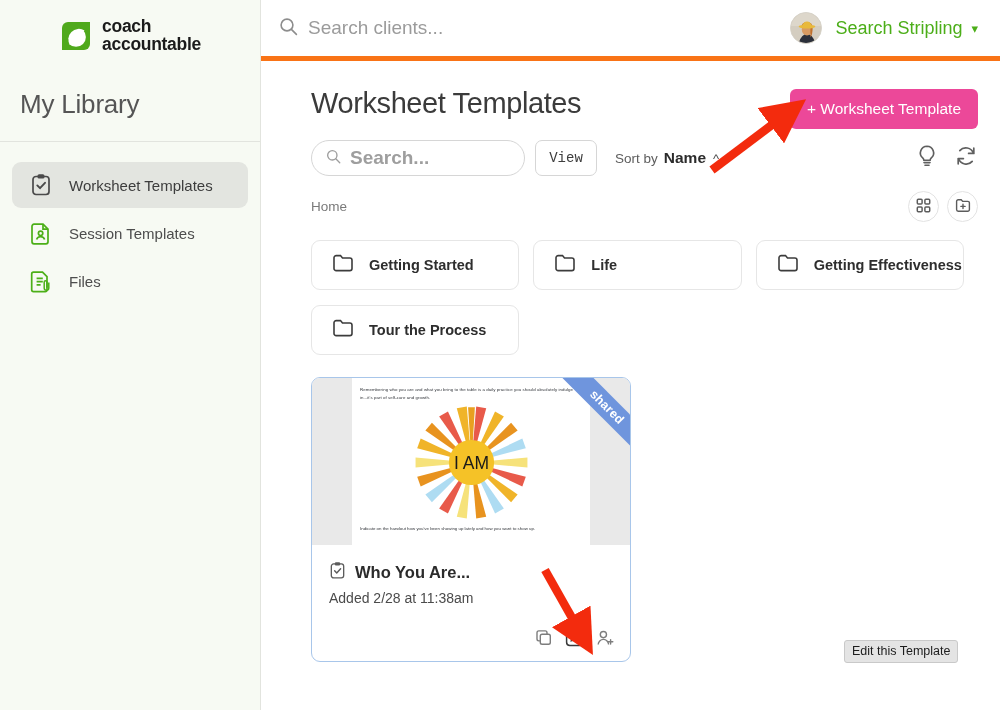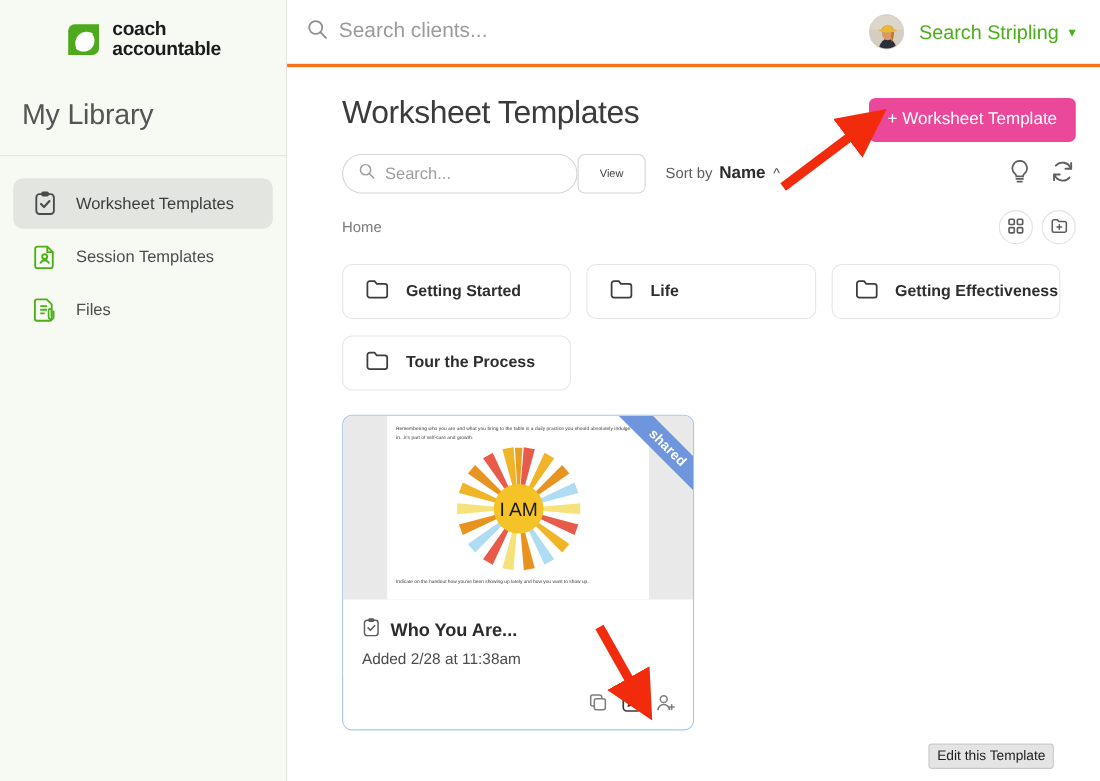--- a/index.html
+++ b/index.html
@@ -58,21 +58,21 @@
   .nav-label { font-size: 15px; color: #4d4d4d; }
   .nav-item.active .nav-label { color: #3d3d3d; }
   .nav-icon { width: 22px; height: 24px; display: block; flex: 0 0 22px; }
 
   
   .main { flex: 1; position: relative; background: #fff; }
 
   .topbar {
     height: 61px;
     display: flex; align-items: center;
-    border-bottom: 3px solid #f97316;
+    border-bottom: 5px solid #f97316;
     padding: 0 22px 0 18px;
   }
   .client-search { display: flex; align-items: center; gap: 10px; flex: 1; }
   .client-search-text {
     font-size: 19px; color: #9b9b9b; font-weight: normal;
   }
   .user-chip { display: flex; align-items: center; gap: 13px; }
   .avatar {
     width: 32px; height: 32px; border-radius: 50%;
     background: #cfc9bd;
@@ -104,26 +104,27 @@
     padding: 11px 22px 0 50px;
     display: flex; align-items: center;
   }
   .srch-pill {
     width: 214px; height: 36px;
     border: 1px solid #d6d6d6; border-radius: 19px;
     display: flex; align-items: center; gap: 9px;
     padding: 0 14px;
     background: #fff;
   }
-  .srch-pill-text { font-size: 15px; color: #9e9e9e; }
+  .srch-pill-text { font-size: 19px; color: #9e9e9e; font-weight: bold; }
   .btn-view {
+    margin-left: 10px;
     height: 36px; min-width: 62px;
     border: 1px solid #d6d6d6; border-radius: 7px;
     background: #fff;
-    font-size: 10px; color: #3d3d3d; font-family: Liberation Sans, sans-serif;
+    font-size: 14px; color: #3d3d3d; font-family: Liberation Mono, monospace;
     display: flex; align-items: center; justify-content: center;
     cursor: pointer;
     padding: 0 13px;
   }
   .sortby {
     margin-left: 18px;
     display: flex; align-items: baseline; gap: 6px;
   }
   .sortby-lbl { font-size: 13.5px; color: #5d5d5d; }
   .sortby-val { font-size: 15.5px; color: #2c2c2c; font-weight: bold; }
@@ -210,21 +211,21 @@
   .ws-sub { font-size: 14px; color: #4b4b4b; margin-top: 6px; }
   .ws-actions {
     display: flex; justify-content: flex-end; align-items: center;
     gap: 12px; padding: 14px 16px 10px 0;
   }
   .ws-act { cursor: pointer; }
 
   
   .tooltip {
     position: absolute;
-    left: 583px; top: 676px;
+    left: 583px; top: 640px;
     background: #e4e4e4;
     border: 1px solid #c9c9c9;
     border-radius: 3px;
     font-size: 12.5px; color: #1d1d1d;
     padding: 3px 7px 4px 7px;
     white-space: nowrap;
   }
 
   
   .arrows { position: absolute; inset: 0; pointer-events: none; }

